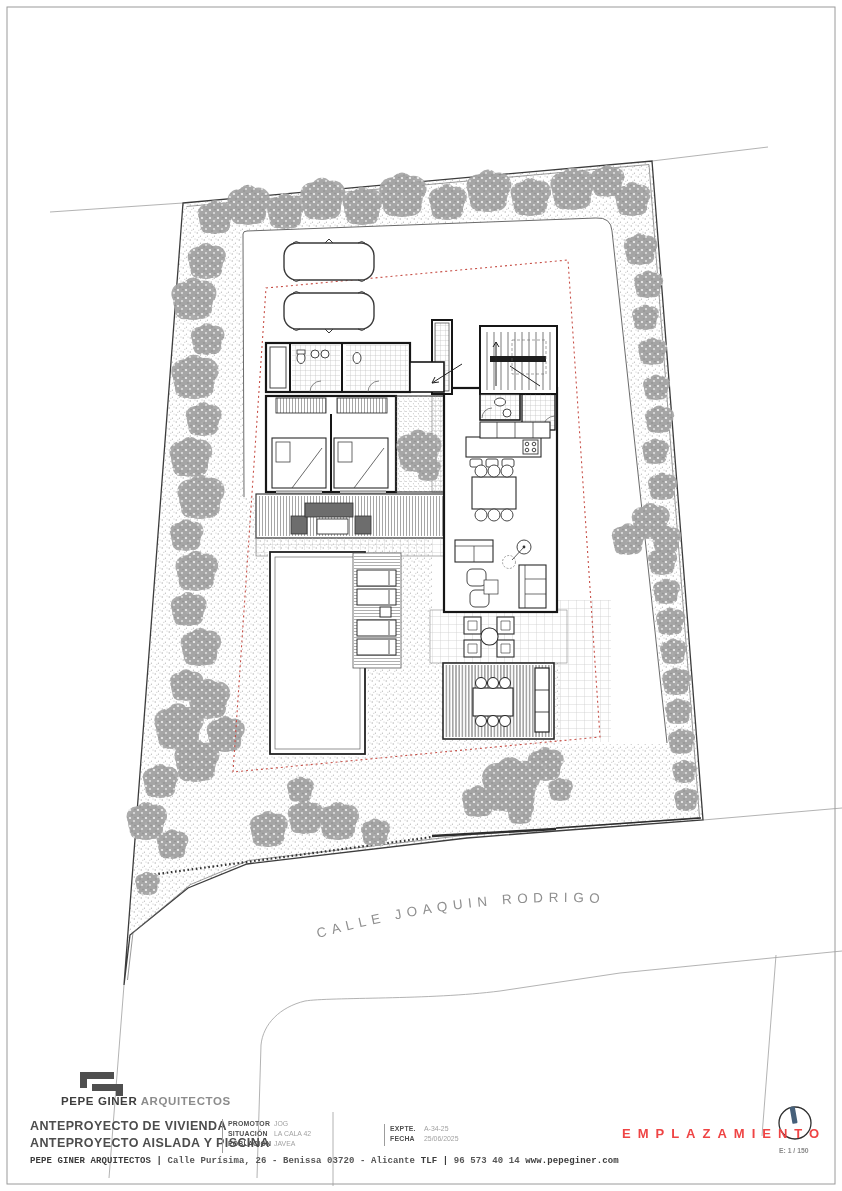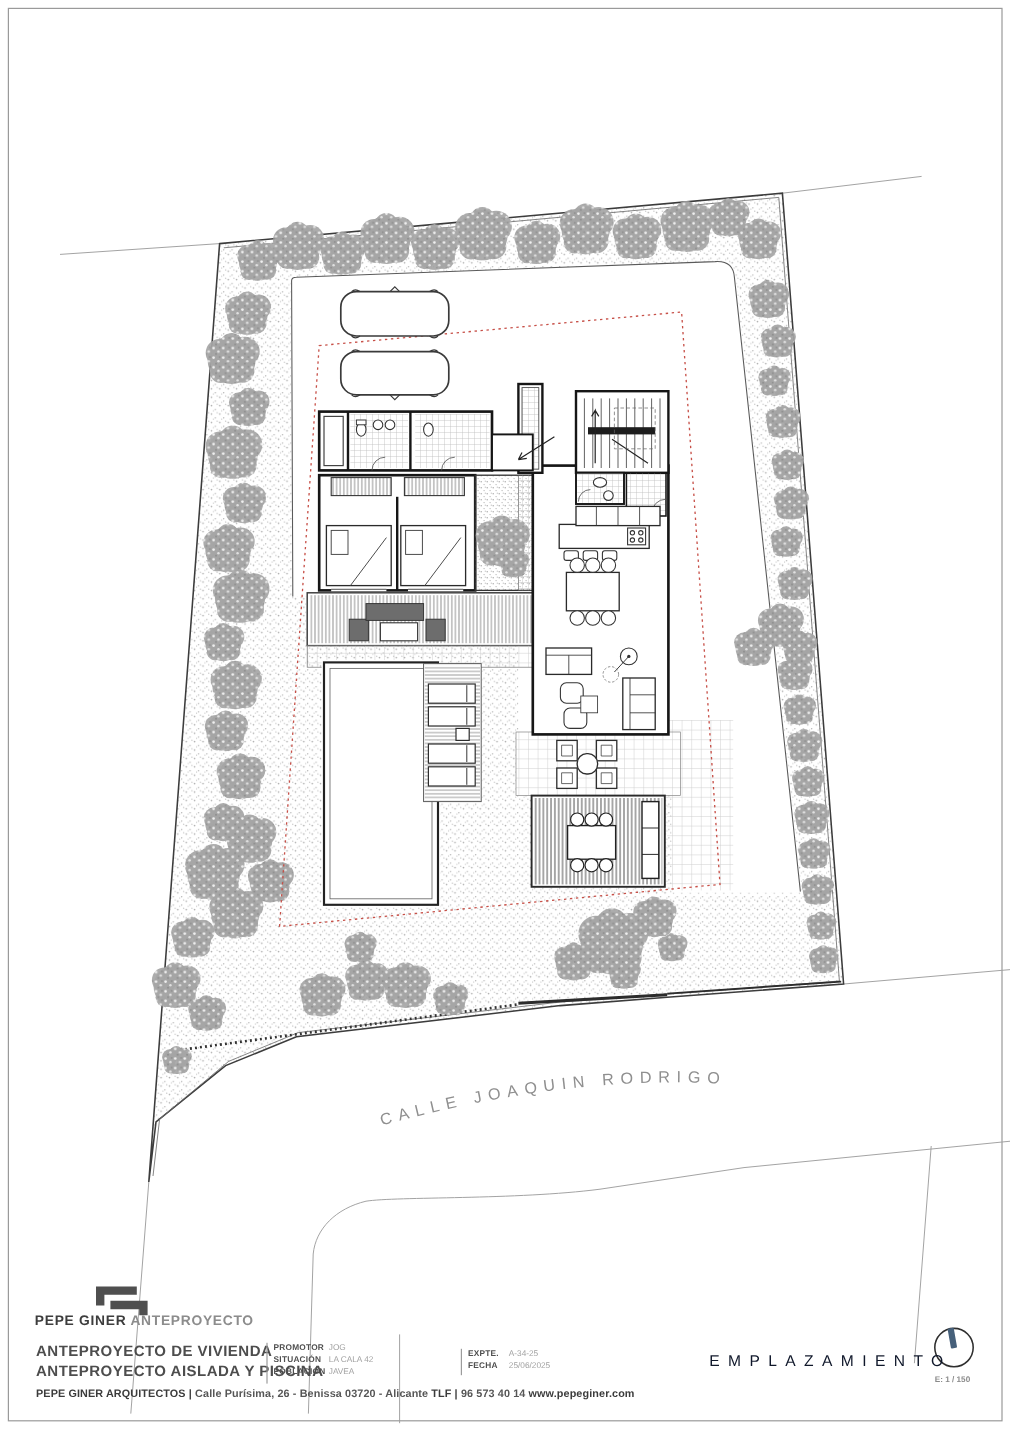--- a/index.html
+++ b/index.html
@@ -1,31 +1,31 @@
 <!DOCTYPE html>
 <html><head>
 <meta charset="utf-8">
 <style>
   html,body{margin:0;padding:0;background:#fff;}
   body{width:842px;height:1191px;position:relative;font-family:"Liberation Sans",sans-serif;overflow:hidden;}
   .page{position:absolute;inset:0;}
   svg{position:absolute;left:0;top:0;}
   .tb{position:absolute;color:#4a4a4a;}
   .brand{left:29px;top:1095px;font-size:11.5px;letter-spacing:.6px;color:#8c8c8c;font-weight:700;}
-  .brand b{color:#3d3d3d;}
+  .brand b{color:#3d3d3d;margin-left:32px;}
   .proj{left:30px;top:1118px;font-size:12.5px;font-weight:700;color:#4d4d4d;letter-spacing:.4px;line-height:17px;}
   .col1{left:228px;top:1119px;font-size:6.9px;line-height:9.8px;}
   .col2{left:390px;top:1124px;font-size:6.9px;line-height:9.8px;}
   .fld{display:flex;}
   .fld .lab{font-weight:700;color:#4f4f4f;width:46px;letter-spacing:.2px;}
   .col2 .lab{width:34px;}
   .fld .val{color:#a2a2a2;}
-  .foot{left:30px;top:1156px;font-size:9px;color:#3b3b3b;font-weight:700;letter-spacing:.1px;}
+  .foot{left:30px;top:1156px;font-size:9px;color:#3b3b3b;font-weight:700;letter-spacing:.1px;font-family:Liberation Mono, monospace;}
   .foot .adr{color:#565656;}
-  .sheet{left:591px;top:1126px;font-size:13px;letter-spacing:7px;color:#0f172a;font-weight:400;}
+  .sheet{left:622px;top:1126px;font-size:13px;letter-spacing:7px;color:#ef4444;font-weight:700;}
   .scale{left:779px;top:1147px;font-size:6.8px;color:#8a8a8a;font-weight:600;}
   .vline{position:absolute;width:1px;background:#9c9c9c;}
 </style>
 </head>
 <body>
 
 <div class="page">
 <svg width="842" height="1191" viewBox="0 0 842 1191">
   <defs>
     <pattern id="stip" width="7" height="7" patternUnits="userSpaceOnUse">
@@ -672,21 +672,21 @@
       <rect x="792.4" y="1106.5" width="5.2" height="17" rx="1" fill="#46607a"></rect>
     </g>
   </g>
 </svg>
 
 <svg width="130" height="30" style="left:70px;top:1066px;">
   <path d="M10,6 h34 v7 h-27 v9 h-7 z" fill="#4f4f4f"></path>
   <path d="M22,18 h31 v14 h-7 v-7 h-24 z" fill="#4f4f4f"></path>
 </svg>
 
-<div class="tb brand"><b>PEPE GINER</b> <span>ANTEPROYECTO</span></div>
+<div class="tb brand"><b>PEPE GINER</b> <span>ARQUITECTOS</span></div>
 
 <div class="tb proj">
   <div>ANTEPROYECTO DE VIVIENDA</div>
   <div>ANTEPROYECTO AISLADA Y PISCINA</div>
 </div>
 
 <div class="vline" style="left:222px;top:1119px;height:34px;"></div>
 
 <div class="tb col1">
   <div class="fld">

